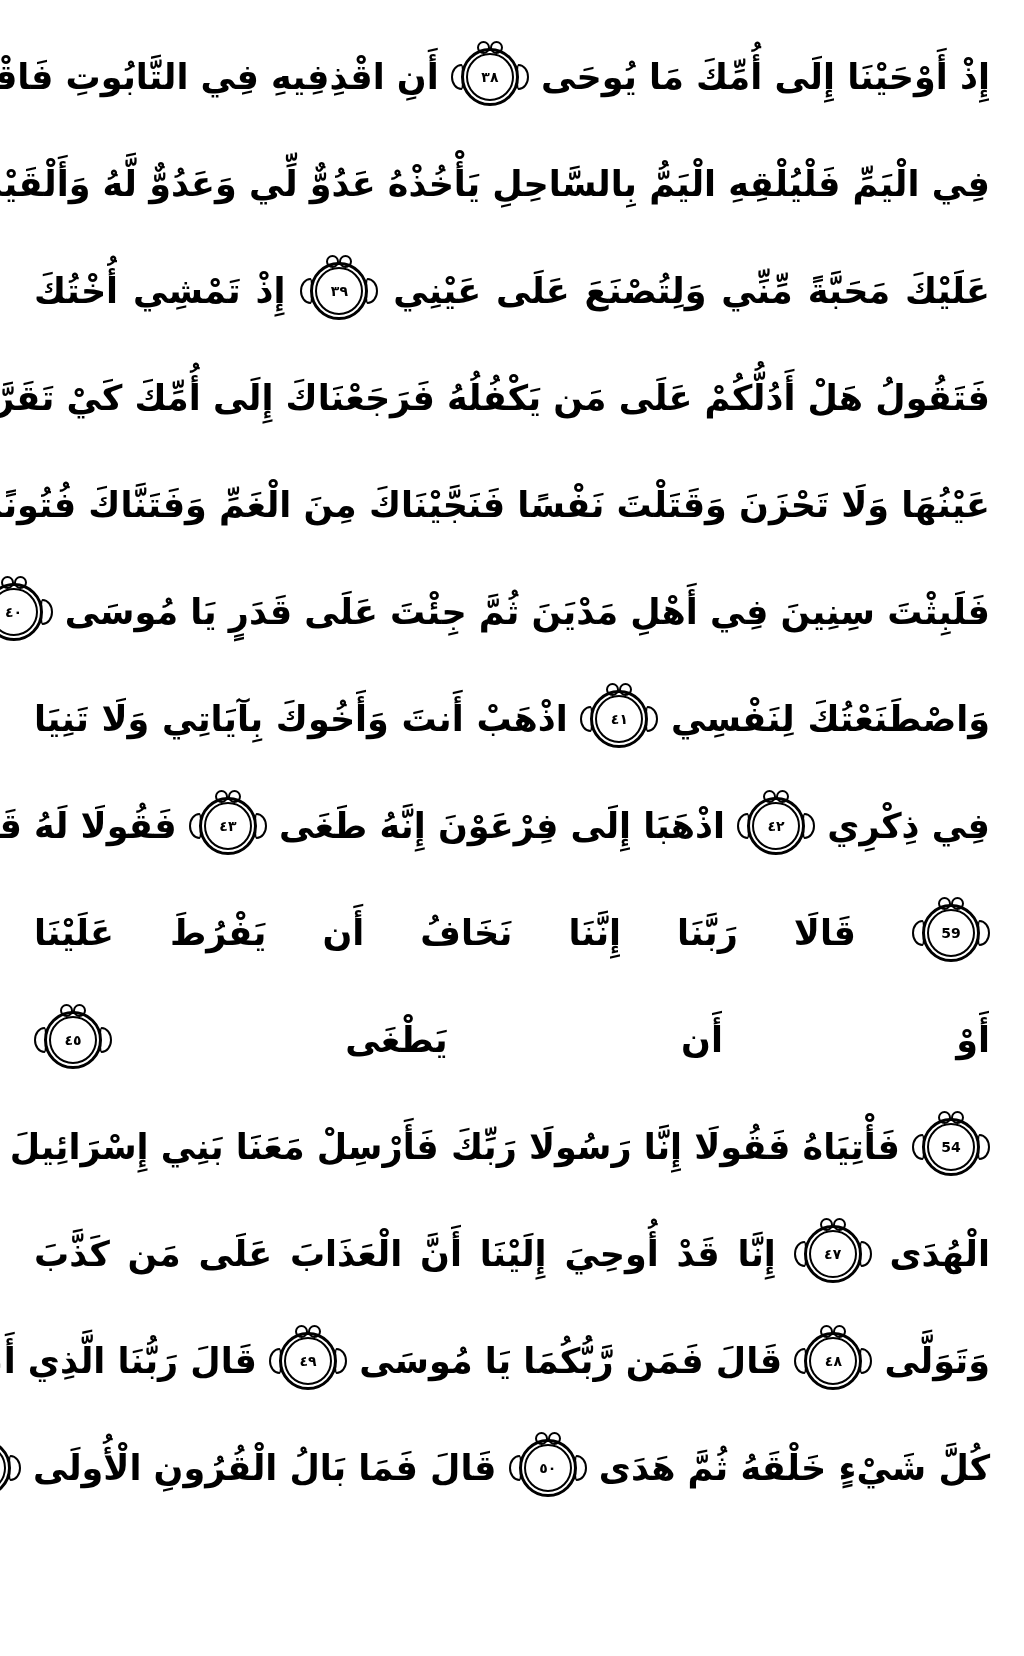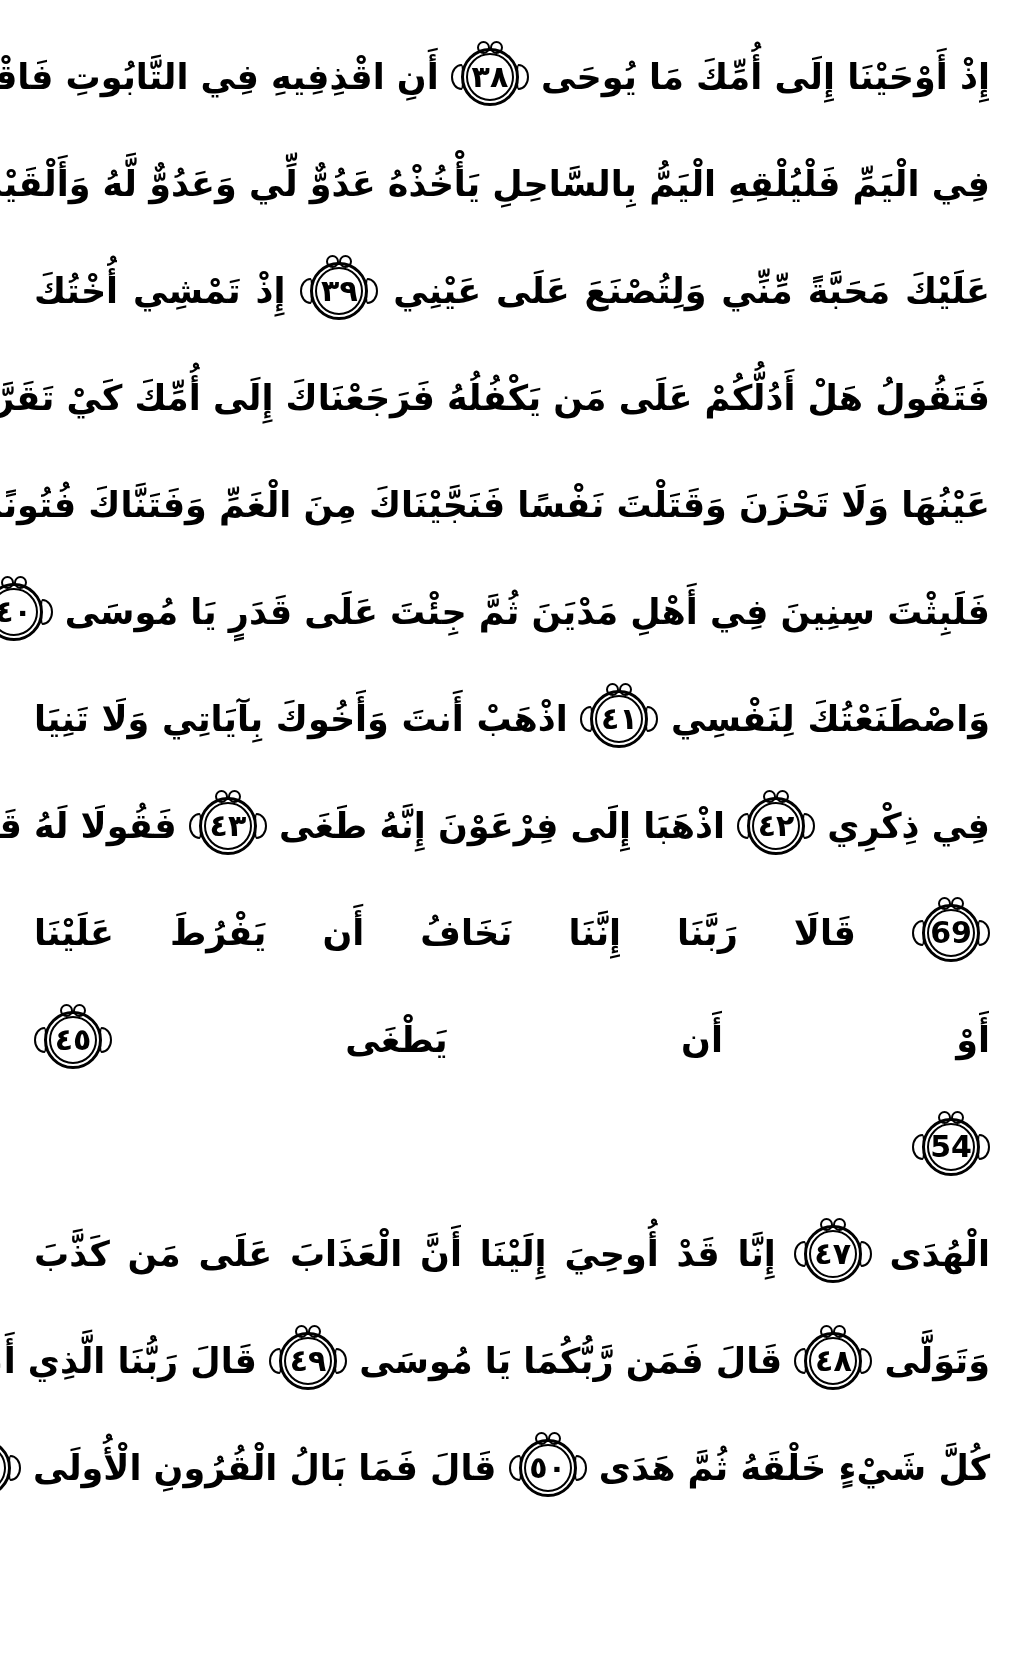--- a/index.html
+++ b/index.html
@@ -51,21 +51,21 @@
     border: 2px solid currentColor;
     border-radius: 50%;
     z-index: 1;
   }
   .ayah-num {
     position: absolute;
     inset: 0;
     display: flex;
     align-items: center;
     justify-content: center;
-    font-size: 30px;
+    font-size: 14px;
     font-weight: bold;
     line-height: 1;
     z-index: 2;
   }
   .crown-dot {
     position: absolute;
     top: -10px;
     width: 13px;
     height: 13px;
     border: 2.5px solid currentColor;
@@ -101,20 +101,20 @@
 <div class="page">
   <div class="lines" id="quran-lines" style="color: rgb(0, 0, 0);">
       <div class="line"><span class="ayah-text">إِذْ أَوْحَيْنَا إِلَى أُمِّكَ مَا يُوحَى</span> <span class="ayah-marker"><span class="crown-dot l"></span><span class="crown-dot r"></span><span class="wing r"></span><span class="wing l"></span><span class="ayah-num">٣٨</span></span> <span class="ayah-text">أَنِ اقْذِفِيهِ فِي التَّابُوتِ فَاقْذِفِيهِ</span> </div>
       <div class="line"><span class="ayah-text">فِي الْيَمِّ فَلْيُلْقِهِ الْيَمُّ بِالسَّاحِلِ يَأْخُذْهُ عَدُوٌّ لِّي وَعَدُوٌّ لَّهُ وَأَلْقَيْتُ</span> </div>
       <div class="line"><span class="ayah-text">عَلَيْكَ مَحَبَّةً مِّنِّي وَلِتُصْنَعَ عَلَى عَيْنِي</span> <span class="ayah-marker"><span class="crown-dot l"></span><span class="crown-dot r"></span><span class="wing r"></span><span class="wing l"></span><span class="ayah-num">٣٩</span></span> <span class="ayah-text">إِذْ تَمْشِي أُخْتُكَ</span> </div>
       <div class="line"><span class="ayah-text">فَتَقُولُ هَلْ أَدُلُّكُمْ عَلَى مَن يَكْفُلُهُ فَرَجَعْنَاكَ إِلَى أُمِّكَ كَيْ تَقَرَّ</span> </div>
       <div class="line"><span class="ayah-text">عَيْنُهَا وَلَا تَحْزَنَ وَقَتَلْتَ نَفْسًا فَنَجَّيْنَاكَ مِنَ الْغَمِّ وَفَتَنَّاكَ فُتُونًا</span> </div>
       <div class="line"><span class="ayah-text">فَلَبِثْتَ سِنِينَ فِي أَهْلِ مَدْيَنَ ثُمَّ جِئْتَ عَلَى قَدَرٍ يَا مُوسَى</span> <span class="ayah-marker"><span class="crown-dot l"></span><span class="crown-dot r"></span><span class="wing r"></span><span class="ayah-num">٤٠</span></span> </div>
       <div class="line"><span class="ayah-text">وَاصْطَنَعْتُكَ لِنَفْسِي</span> <span class="ayah-marker"><span class="crown-dot l"></span><span class="crown-dot r"></span><span class="wing r"></span><span class="wing l"></span><span class="ayah-num">٤١</span></span> <span class="ayah-text">اذْهَبْ أَنتَ وَأَخُوكَ بِآيَاتِي وَلَا تَنِيَا</span> </div>
       <div class="line"><span class="ayah-text">فِي ذِكْرِي</span> <span class="ayah-marker"><span class="crown-dot l"></span><span class="crown-dot r"></span><span class="wing r"></span><span class="wing l"></span><span class="ayah-num">٤٢</span></span> <span class="ayah-text">اذْهَبَا إِلَى فِرْعَوْنَ إِنَّهُ طَغَى</span> <span class="ayah-marker"><span class="crown-dot l"></span><span class="crown-dot r"></span><span class="wing r"></span><span class="wing l"></span><span class="ayah-num">٤٣</span></span> <span class="ayah-text">فَقُولَا لَهُ قَوْلًا لَّيِّنًا</span> </div>
-      <div class="line"> <span class="ayah-marker"><span class="crown-dot l"></span><span class="crown-dot r"></span><span class="wing r"></span><span class="wing l"></span><span class="ayah-num">69</span></span> <span class="ayah-text">قَالَا رَبَّنَا إِنَّنَا نَخَافُ أَن يَفْرُطَ عَلَيْنَا</span> </div>
+      <div class="line"> <span class="ayah-marker"><span class="crown-dot l"></span><span class="crown-dot r"></span><span class="wing r"></span><span class="wing l"></span><span class="ayah-num">59</span></span> <span class="ayah-text">قَالَا رَبَّنَا إِنَّنَا نَخَافُ أَن يَفْرُطَ عَلَيْنَا</span> </div>
       <div class="line"><span class="ayah-text">أَوْ أَن يَطْغَى</span> <span class="ayah-marker"><span class="crown-dot l"></span><span class="crown-dot r"></span><span class="wing r"></span><span class="wing l"></span><span class="ayah-num">٤٥</span></span>  </div>
-      <div class="line"><span class="ayah-marker"><span class="crown-dot l"></span><span class="crown-dot r"></span><span class="wing r"></span><span class="wing l"></span><span class="ayah-num">54</span></span>  </div>
+      <div class="line"><span class="ayah-marker"><span class="crown-dot l"></span><span class="crown-dot r"></span><span class="wing r"></span><span class="wing l"></span><span class="ayah-num">54</span></span> <span class="ayah-text">فَأْتِيَاهُ فَقُولَا إِنَّا رَسُولَا رَبِّكَ فَأَرْسِلْ مَعَنَا بَنِي إِسْرَائِيلَ</span> </div>
       <div class="line"><span class="ayah-text">الْهُدَى</span> <span class="ayah-marker"><span class="crown-dot l"></span><span class="crown-dot r"></span><span class="wing r"></span><span class="wing l"></span><span class="ayah-num">٤٧</span></span> <span class="ayah-text">إِنَّا قَدْ أُوحِيَ إِلَيْنَا أَنَّ الْعَذَابَ عَلَى مَن كَذَّبَ</span> </div>
       <div class="line"><span class="ayah-text">وَتَوَلَّى</span> <span class="ayah-marker"><span class="crown-dot l"></span><span class="crown-dot r"></span><span class="wing r"></span><span class="wing l"></span><span class="ayah-num">٤٨</span></span> <span class="ayah-text">قَالَ فَمَن رَّبُّكُمَا يَا مُوسَى</span> <span class="ayah-marker"><span class="crown-dot l"></span><span class="crown-dot r"></span><span class="wing r"></span><span class="wing l"></span><span class="ayah-num">٤٩</span></span> <span class="ayah-text">قَالَ رَبُّنَا الَّذِي أَعْطَى</span> </div>
       <div class="line"><span class="ayah-text">كُلَّ شَيْءٍ خَلْقَهُ ثُمَّ هَدَى</span> <span class="ayah-marker"><span class="crown-dot l"></span><span class="crown-dot r"></span><span class="wing r"></span><span class="wing l"></span><span class="ayah-num">٥٠</span></span> <span class="ayah-text">قَالَ فَمَا بَالُ الْقُرُونِ الْأُولَى</span> <span class="ayah-marker"><span class="wing r"></span><span class="ayah-num">٥١</span></span> </div>
     </div>
 </div>
 
 </body></html>

